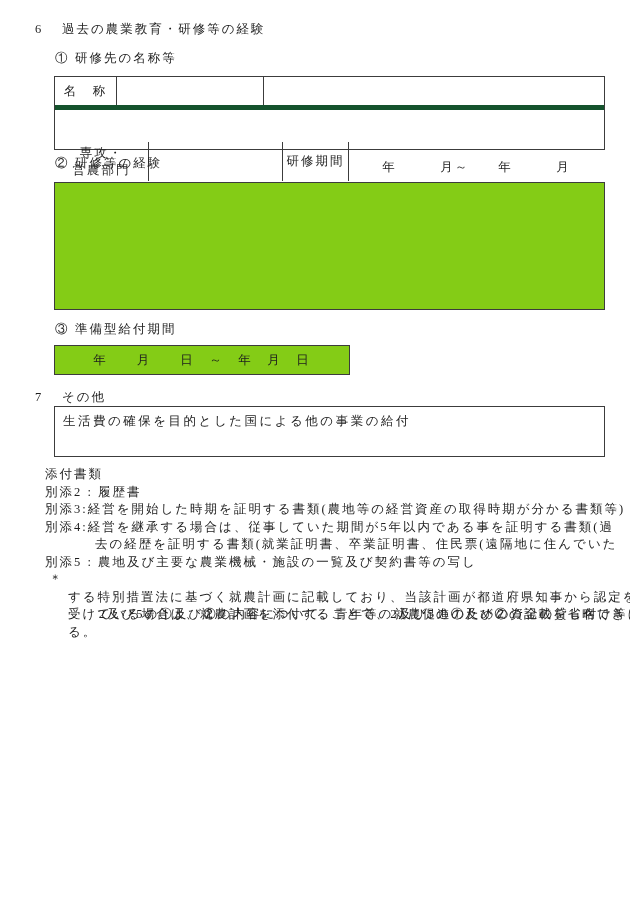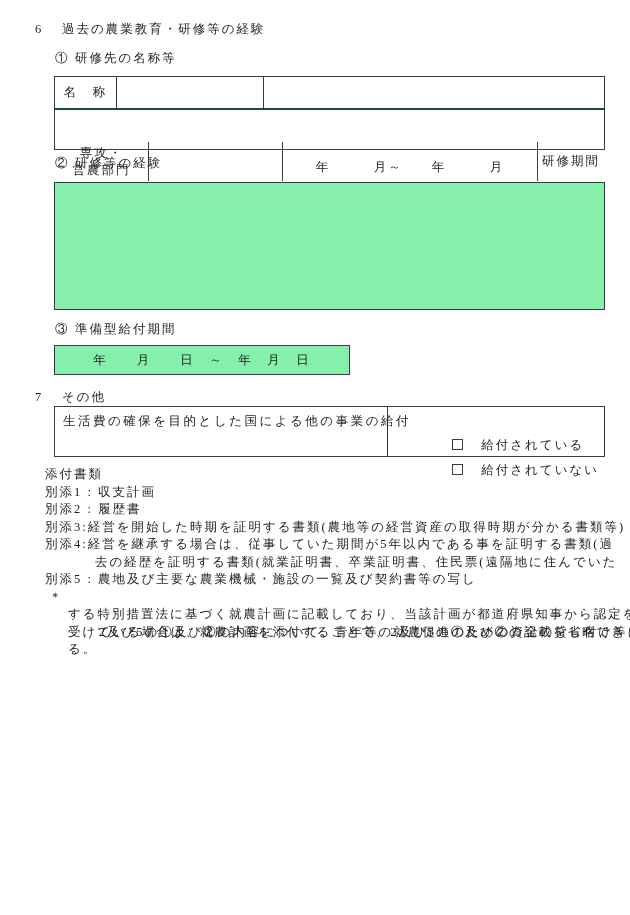--- a/index.html
+++ b/index.html
@@ -9,28 +9,28 @@
     font-family:"Liberation Serif","DejaVu Serif",serif;
     font-size:12.5px; letter-spacing:2px; color:#1e1e1e; overflow:hidden;
   }
   .abs { position:absolute; white-space:pre; }
   .heading { display:flex; align-items:baseline; }
   .sec-num { display:inline-block; width:27px; }
   .sub-marker { display:inline-block; width:20px; }
 
   .tbl { position:absolute; border:1px solid #3c3c3c; background:#fff; }
   .trow { display:flex; width:100%; }
-  .trow.rule { border-bottom:2px solid #14532d; }
+  .trow.rule { border-bottom:5px solid #14532d; }
   .cell { border-right:1px solid #3c3c3c; height:100%; }
   .cell:last-child { border-right:none; }
   .cell.lab { display:flex; flex-direction:column; align-items:center; justify-content:center; text-align:center; line-height:17px; white-space:pre; }
   .cell.val-bottom { display:flex; align-items:flex-end; justify-content:center; padding-bottom:5px; white-space:pre; }
   .flex1 { flex:1; }
 
-  .box { position:absolute; border:1px solid #3c3c3c; background:#86efac; }
+  .box { position:absolute; border:1px solid #3c3c3c; background:#84cc16; }
   .box.center-text { display:flex; align-items:center; justify-content:center; white-space:pre; }
 
   .benefit-label { padding:6px 6px 0 8px; line-height:17px; letter-spacing:2.5px; white-space:pre; }
   .opt-cell { padding-top:1px; }
   .opt { height:25px; line-height:25px; padding-left:13px; white-space:pre; }
   .cb { display:inline-block; width:11px; height:11px; border:1px solid #3c3c3c; margin-right:18px; vertical-align:-1px; background:#fff; }
 
   .list { position:absolute; left:45px; top:466px; width:556px; }
   .list .line { height:17.5px; line-height:17.5px; white-space:pre; }
   .line.indent1 { padding-left:50px; }
@@ -58,22 +58,22 @@
       <div class="cell lab" style="width:62px;">名　称</div>
       <div class="cell" style="width:147px;"></div>
       <div class="cell flex1"></div>
     </div>
     <div class="trow" style="height:39px;margin-top:32px;">
       <div class="cell lab" style="width:94px;">
         <span>専攻・</span>
         <span>営農部門</span>
       </div>
       <div class="cell" style="width:134px;"></div>
+      <div class="cell lab" style="width:66px;">研修期間</div>
       <div class="cell flex1 val-bottom">年　　　月～　　年　　　月</div>
-      <div class="cell lab" style="width:66px;">研修期間</div>
     </div>
   </div>
 
   <div class="abs heading" style="left:55px; top:155px;">
     <span class="sub-marker">②</span>
     <span>研修等の経験</span>
   </div>
 
   <div class="box" style="left:54px; top:182px; width:551px; height:128px;"></div>
 
@@ -85,34 +85,25 @@
   <div class="box center-text" style="left:54px; top:345px; width:296px; height:30px;">年　　月　　日　～　年　月　日</div>
 
   <div class="abs heading" style="left:35px; top:389px;">
     <span class="sec-num">7</span>
     <span>その他</span>
   </div>
 
   <div class="tbl" style="left:54px; top:406px; width:551px; height:51px;">
     <div class="trow" style="height:49px;">
       <div class="cell benefit-label" style="width:333px;">生活費の確保を目的とした国による他の事業の給付</div>
-      <div class="cell flex1 opt-cell">
-        <div class="opt">
-          <span class="cb"></span><span>給付されている</span>
-        </div>
-        <div class="opt">
-          <span class="cb"></span><span>給付されていない</span>
-        </div>
-      </div>
     </div>
   </div>
 
   <div class="list">
     <div class="line">添付書類</div>
-    <div class="line">別添1 : 収支計画</div>
     <div class="line">別添2 : 履歴書</div>
     <div class="line">別添3:経営を開始した時期を証明する書類(農地等の経営資産の取得時期が分かる書類等)</div>
     <div class="line">別添4:経営を継承する場合は、従事していた期間が5年以内である事を証明する書類(過</div>
     <div class="line indent1">去の経歴を証明する書類(就業証明書、卒業証明書、住民票(遠隔地に住んでいた</div>
     <div class="line">別添5 : 農地及び主要な農業機械・施設の一覧及び契約書等の写し</div>
     <div class="line note-first">
       <span class="star">＊</span>
       <span>2及び5の①及び②の内容について、青年等の就農促進のための資金の貸し付け等に関</span>
     </div>
     <div class="line note-cont">する特別措置法に基づく就農計画に記載しており、当該計画が都道府県知事から認定を</div>

